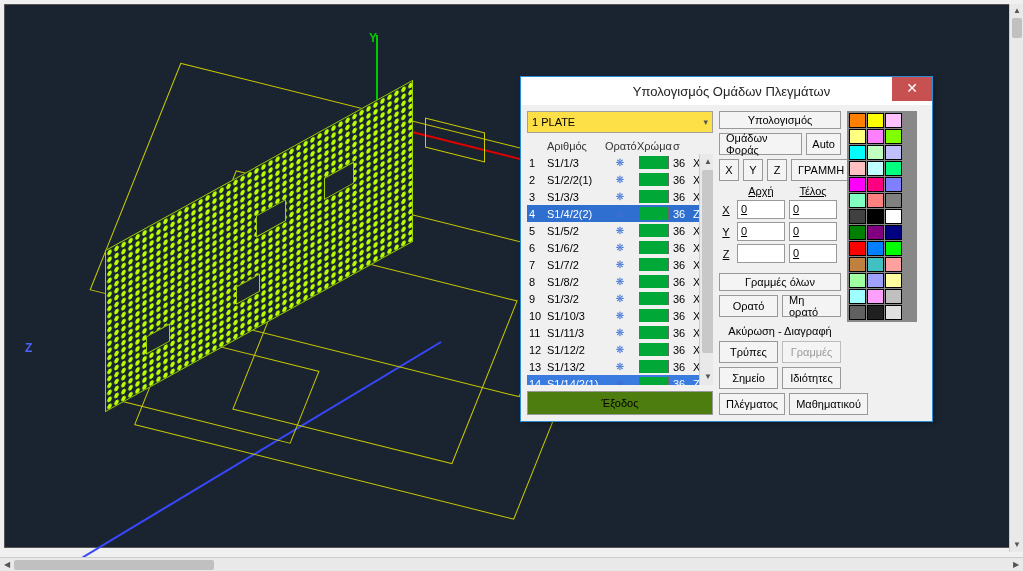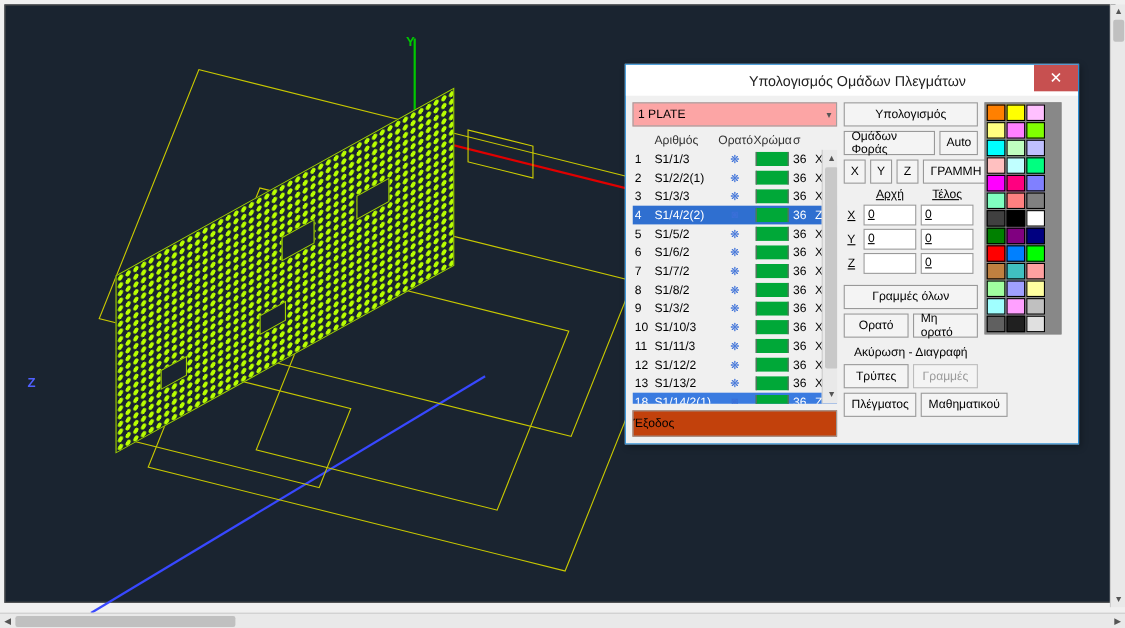--- a/index.html
+++ b/index.html
@@ -40,39 +40,38 @@
   
   .vscroll { position: absolute; right: 0; top: 4px; width: 14px; height: 548px; background: #e9e9e9; border-left: 1px solid #ccc; }
   .vthumb { position: absolute; top: 14px; left: 2px; width: 10px; height: 20px; background: #c0c0c0; border-radius: 2px; }
   .varrow { position: absolute; left: 0; width: 14px; height: 14px; text-align: center; font-size: 8px; color: #555; line-height: 14px; }
   .hscroll { position: absolute; left: 0; bottom: 0; width: 1023px; height: 14px; background: #e9e9e9; border-top: 1px solid #ccc; }
   .hthumb { position: absolute; left: 14px; top: 2px; width: 200px; height: 10px; background: #c0c0c0; border-radius: 2px; }
   .harrow { position: absolute; top: 0; width: 14px; height: 14px; text-align: center; font-size: 8px; color: #555; line-height: 14px; }
 
   
   .dialog {
-    position: absolute; left: 520px; top: 58px; width: 413px; height: 346px;
+    position: absolute; left: 520px; top: 76px; width: 413px; height: 346px;
     background: #f0f0f0; border: 1px solid #2a8dd4;
     box-shadow: 2px 2px 6px rgba(0,0,0,0.3);
-    margin-left: 48px;
   }
   .dlg-title {
     height: 28px; background: #fff; display: flex; align-items: center;
     padding-left: 10px; font-size: 13px; color: #222; justify-content: center; position: relative;
   }
   .dlg-close {
     position: absolute; right: 0; top: 0; width: 40px; height: 24px;
     background: #c75050; color: #fff; text-align: center; line-height: 22px;
     font-size: 14px; font-family: Arial;
   }
   .dlg-body { display: flex; padding: 6px; gap: 6px; height: calc(100% - 28px); }
 
   .col-left { width: 186px; display: flex; flex-direction: column; }
   .combo {
-    height: 22px; border: 1px solid #a0a0a0; background: #fca5a5; font-size: 11px;
+    height: 22px; border: 1px solid #a0a0a0; background: #fde047; font-size: 11px;
     padding: 0 4px; display: flex; align-items: center; justify-content: space-between;
   }
   .combo .chev { font-size: 9px; color: #555; }
   .list-head, .list-row {
     display: grid; grid-template-columns: 18px 58px 32px 36px 20px 16px;
     font-size: 11px; align-items: center; height: 17px;
   }
   .list-head { color: #333; margin-top: 4px; }
   .list-head span { padding-left: 2px; }
   .list-body { border: none; flex: 1; overflow: hidden; position: relative; }
@@ -80,22 +79,22 @@
   .vis-icon { color: #3a6fd8; font-size: 10px; text-align: center; }
   .color-sw { width: 30px; height: 13px; background: #00a838; border-left: 1px solid #666; border-right: 1px solid #666; margin: 0 2px; }
   .row-sel { background: #2f6fd0; color: #fff; }
   .row-sel .color-sw { background: #00a838; }
   .row-sel2 { background: #3a7be0; color: #fff; }
   .list-scroll { position: absolute; right: -2px; top: 0; width: 16px; height: 100%; background: #e9e9e9; border-left:1px solid #ccc;}
   .list-scroll .up, .list-scroll .dn { position: absolute; width: 16px; height: 16px; font-size: 8px; text-align: center; line-height: 16px; color:#555;}
   .list-scroll .up { top: 0; } .list-scroll .dn { bottom: 0; }
   .list-scroll .th { position:absolute; left:2px; top:16px; width:12px; height: calc(100% - 48px); background:#c8c8c8; border-radius:2px;}
   .exit-btn {
-    margin-top: 6px; height: 24px; border: 1px solid #999; background: #c2410c;
-    font-size: 11px; line-height: 22px;
+    margin-top: 6px; height: 24px; border: 1px solid #999; background: #4d7c0f;
+    font-size: 11px; text-align: center; line-height: 22px;
   }
 
   .col-mid { width: 122px; display: flex; flex-direction: column; gap: 4px; font-size: 11px; }
   .btn {
     border: 1px solid #999; background: #f4f4f4; font-size: 11px;
     height: 22px; display: inline-flex; align-items: center; justify-content: center;
     padding: 0 6px;
   }
   .btn-row { display: flex; gap: 4px; }
   .btn-sm { padding: 0 5px; min-width: 20px; }
@@ -290,21 +289,21 @@
             <span>13</span>
             <span>S1/13/2</span>
             <span class="vis-icon">❋</span>
             <span>
               <div class="color-sw"></div>
             </span>
             <span>36</span>
             <span>X</span>
           </div>
           <div class="list-row row-sel2">
-            <span>18</span>
+            <span>14</span>
             <span>S1/14/2(1)</span>
             <span class="vis-icon">◙</span>
             <span>
               <div class="color-sw"></div>
             </span>
             <span>36</span>
             <span>Z</span>
           </div>
           <div class="list-scroll">
           <div class="up">▲</div>
@@ -343,20 +342,24 @@
       </div>
       <div class="btn" style="margin-top:6px">Γραμμές όλων</div>
       <div class="btn-row">
         <div class="btn" style="flex:1">Ορατό</div>
         <div class="btn" style="flex:1">Μη ορατό</div>
       </div>
       <div class="sect-lbl">Ακύρωση - Διαγραφή</div>
       <div class="btn-row">
         <div class="btn" style="flex:1">Τρύπες</div>
         <div class="btn disabled" style="flex:1">Γραμμές</div>
+      </div>
+      <div class="btn-row">
+        <div class="btn" style="flex:1">Σημείο</div>
+        <div class="btn" style="flex:1">Ιδιότητες</div>
       </div>
       <div class="btn-row">
         <div class="btn" style="flex:1">Πλέγματος</div>
         <div class="btn" style="flex:1">Μαθηματικού</div>
       </div>
     </div>
 
     <div class="col-right">
       <div class="palette" id="palette">
           <div class="sw" style="background: rgb(255, 128, 0);"></div>

